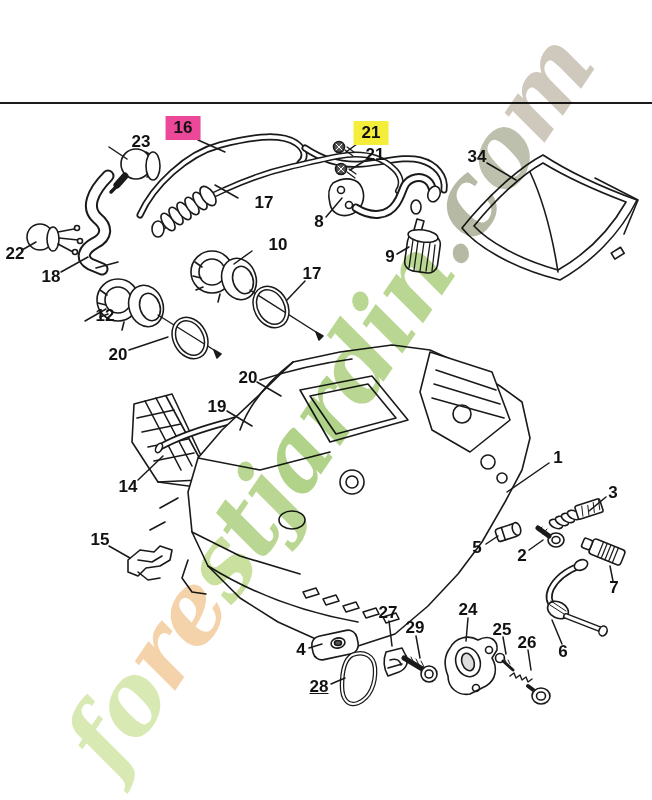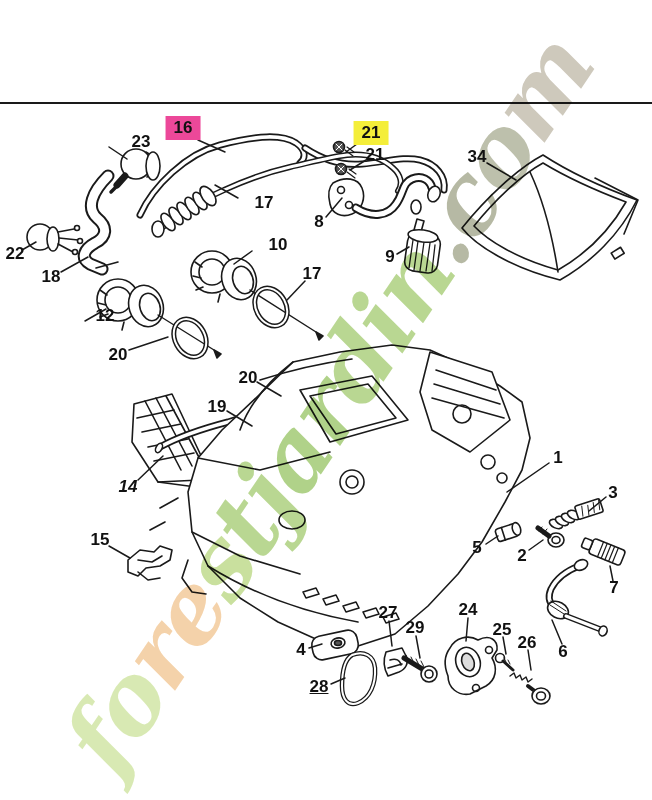--- a/index.html
+++ b/index.html
@@ -308,21 +308,21 @@
       <div class="callout" style="left: 319px; top: 222px;">8</div>
       <div class="callout" style="left: 390px; top: 257px;">9</div>
       <div class="callout" style="left: 15px; top: 254px;">22</div>
       <div class="callout" style="left: 51px; top: 277px;">18</div>
       <div class="callout" style="left: 261px; top: 245px; margin-left: 17px;">10</div>
       <div class="callout" style="left: 312px; top: 274px;">17</div>
       <div class="callout" style="left: 74px; top: 316px; margin-left: 31px;">12</div>
       <div class="callout" style="left: 118px; top: 355px;">20</div>
       <div class="callout" style="left: 248px; top: 378px;">20</div>
       <div class="callout" style="left: 217px; top: 407px;">19</div>
-      <div class="callout" style="left: 128px; top: 487px; font-style: italic;">14</div>
+      <div class="callout" style="left: 128px; top: 487px;">14</div>
       <div class="callout" style="left: 100px; top: 540px;">15</div>
       <div class="callout" style="left: 558px; top: 458px;">1</div>
       <div class="callout" style="left: 613px; top: 493px;">3</div>
       <div class="callout" style="left: 477px; top: 548px;">5</div>
       <div class="callout" style="left: 522px; top: 556px;">2</div>
       <div class="callout" style="left: 614px; top: 588px;">7</div>
       <div class="callout" style="left: 563px; top: 652px;">6</div>
       <div class="callout" style="left: 468px; top: 610px;">24</div>
       <div class="callout" style="left: 502px; top: 630px;">25</div>
       <div class="callout" style="left: 527px; top: 643px; text-align: right;">26</div>

